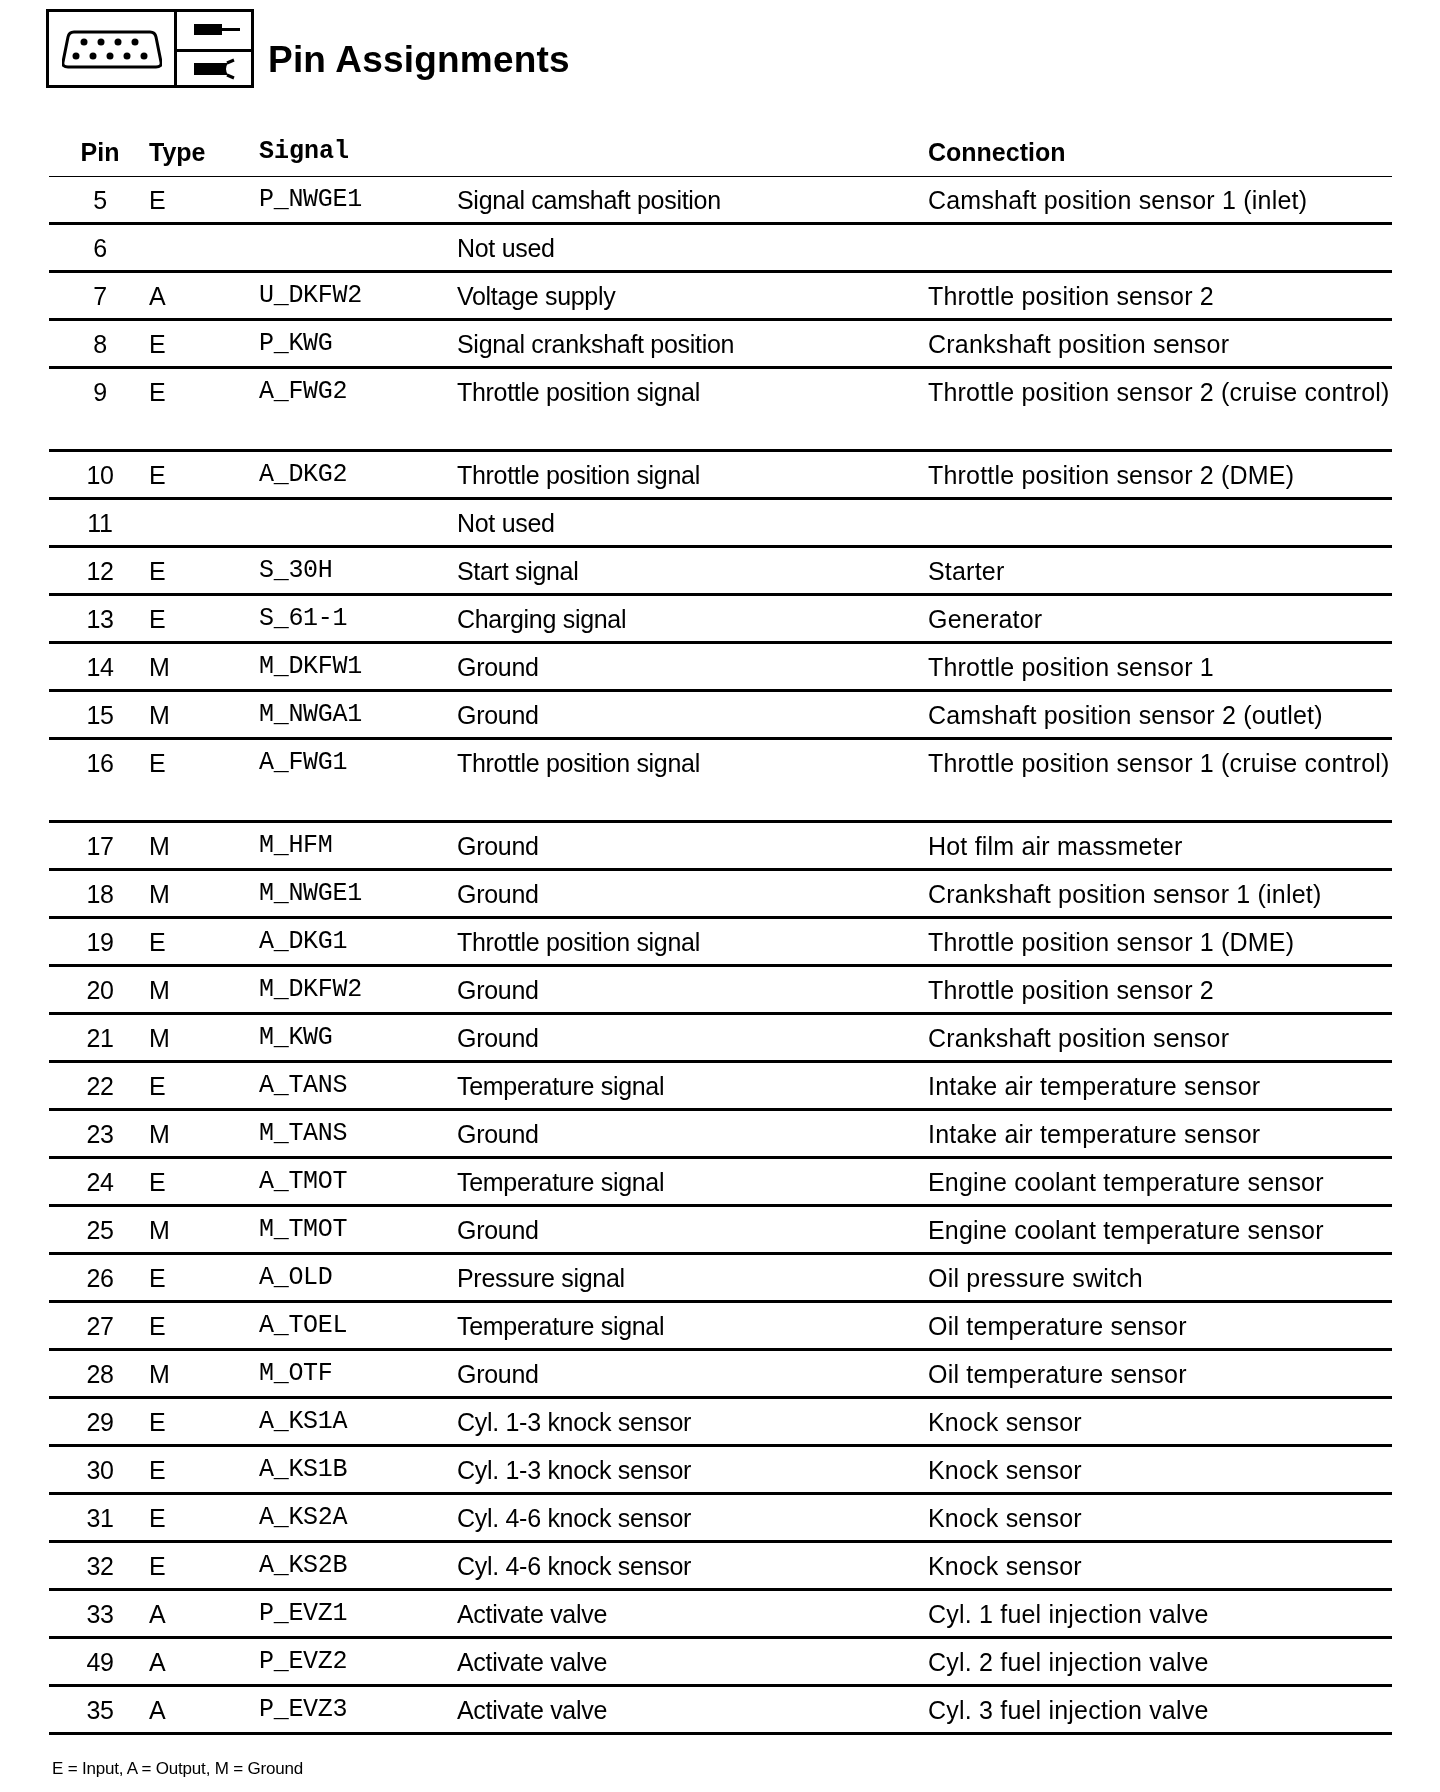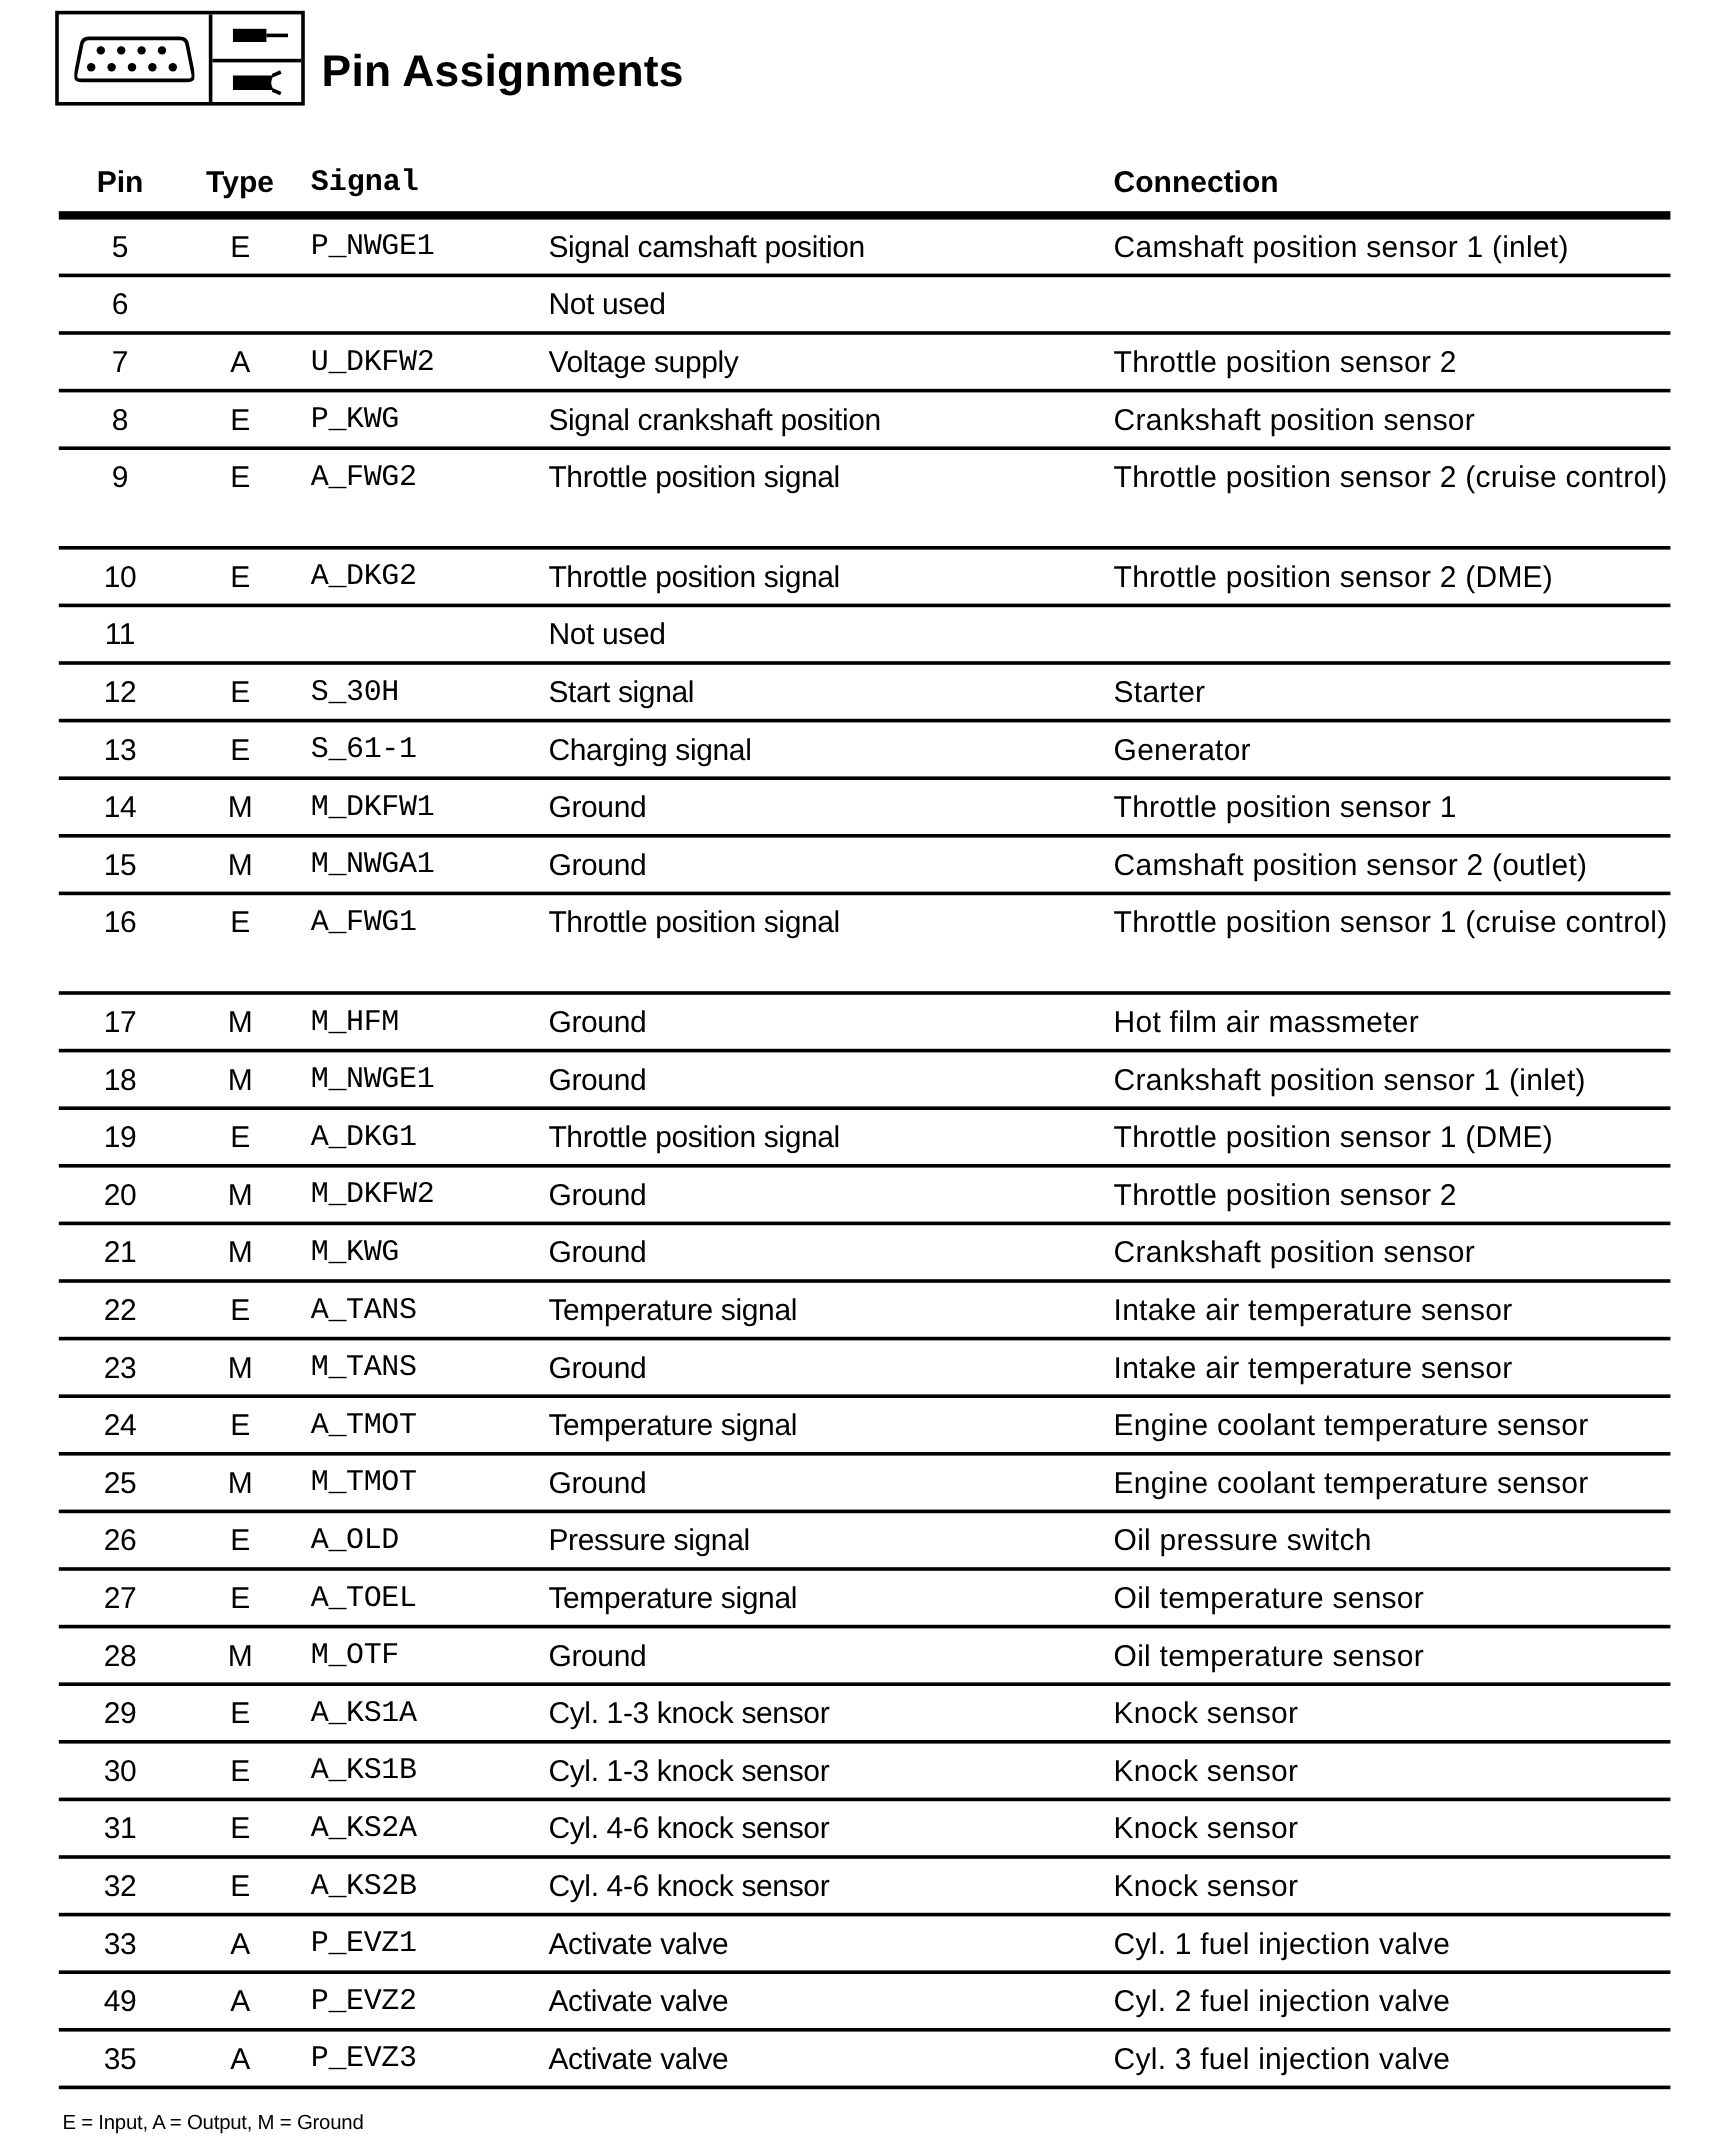--- a/index.html
+++ b/index.html
@@ -19,26 +19,26 @@
   }
   .header-icon svg { position: absolute; }
   .page-title {
     position: absolute; left: 268px; top: 35px;
     font-size: 37px; font-weight: bold; letter-spacing: 0.2px; line-height: 50px;
   }
   .table {
     position: absolute; left: 49px; top: 130px; width: 1343px;
   }
   .thead {
-    position: relative; height: 46px; border-bottom: 7px solid #000000;
+    position: relative; height: 46px; border-bottom: 1px solid #000000;
     font-weight: bold; font-size: 25px;
   }
   .cell { position: absolute; white-space: nowrap; }
   .c-pin { left: 0; width: 102px; text-align: center; }
-  .c-type { left: 110px; width: 180px; text-align: center; }
+  .c-type { left: 110px; width: 180px; text-align: left; }
   .c-type { left: 100px; width: 102px; }
   .c-sig { left: 210px; width: 188px; text-align: left; font-family: Liberation Mono, monospace; }
   .c-desc { left: 408px; width: 460px; }
   .c-conn { left: 879px; width: 462px; white-space: normal; line-height: 36px; }
   .thead .cell { top: 4px; line-height: 36px; }
   .tr {
     position: relative; border-bottom: 3px solid #000; box-sizing: border-box;
     font-size: 25px; height: 48px;
   }
   .tr.tall { height: 83px; }

